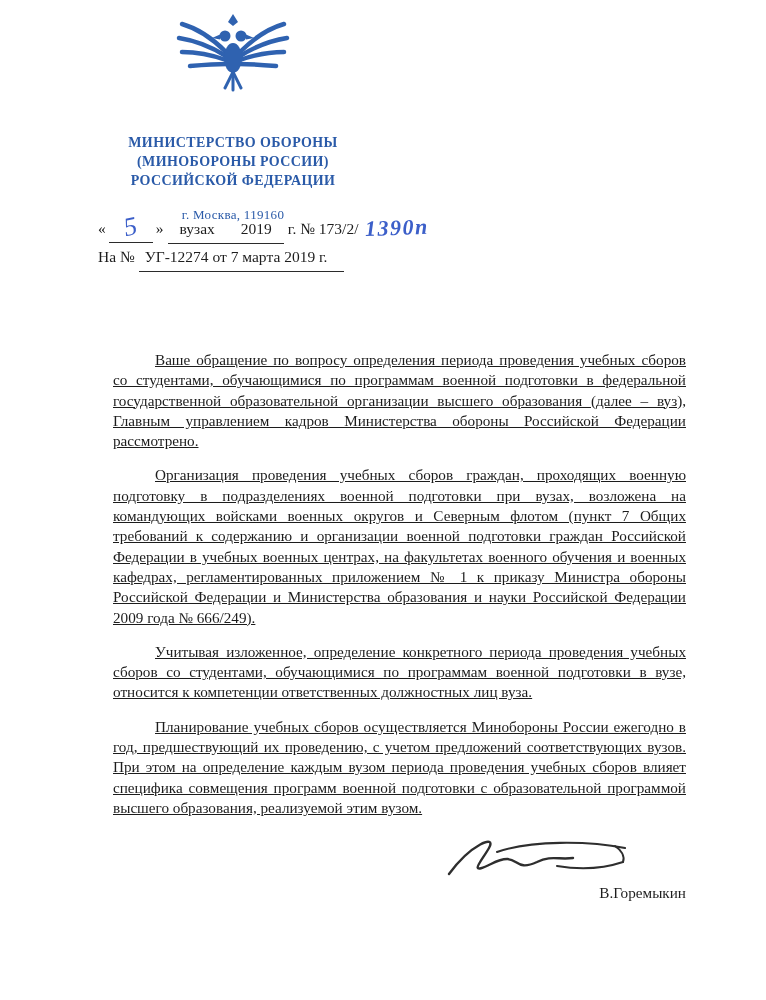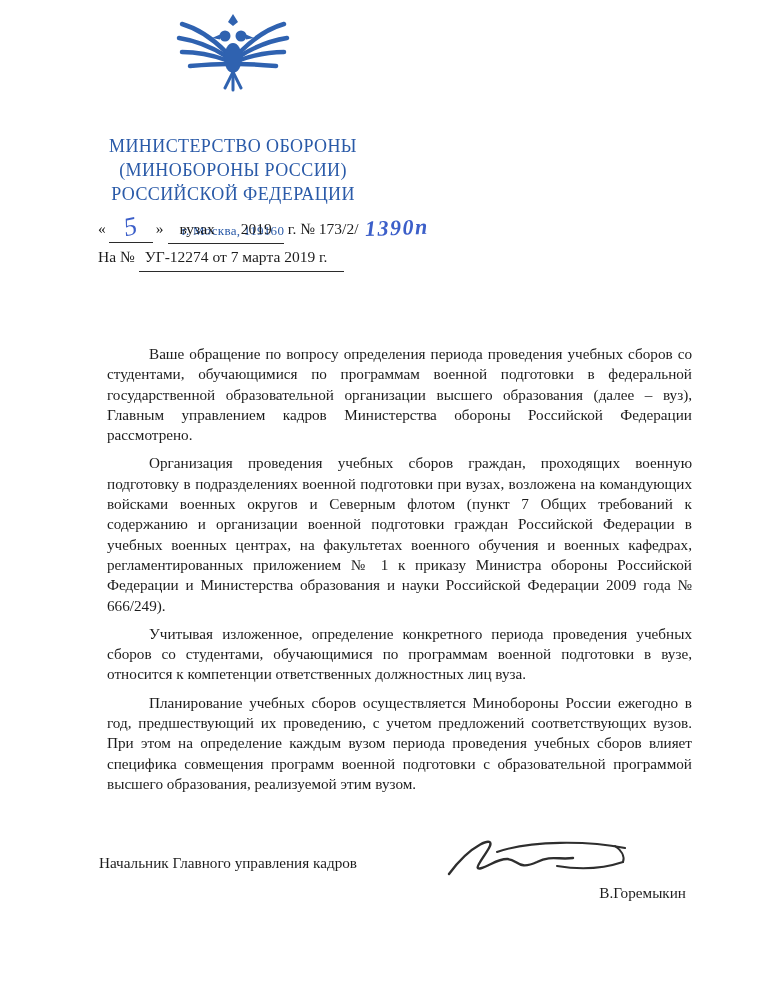--- a/index.html
+++ b/index.html
@@ -23,22 +23,22 @@
     left: 78px;
     width: 310px;
     text-align: center;
   }
   .emblem {
     display: block;
     margin: 0 auto 10px auto;
   }
   .ministry {
     color: #2a5aa8;
-    font-weight: normal;
-    font-size: 18px;
+    font-weight: bold;
+    font-size: 14px;
     line-height: 1.34;
     letter-spacing: 0.4px;
     margin-top: 40px;
   }
   .address {
     color: #2a5aa8;
     font-size: 13px;
     margin-top: 17px;
     letter-spacing: 0.3px;
   }
@@ -103,22 +103,23 @@
     position: absolute;
     left: 99px;
     top: 336px;
     width: 601px;
     font-size: 15.2px;
     line-height: 20.3px;
     text-align: justify;
     color: #1c1c1c;
   }
   .letter-body p {
-    margin: 8px;
+    margin: 14px;
     text-indent: 42px;
+    text-decoration: underline;
   }
   .sig-block {
     position: absolute;
     left: 99px;
     top: 848px;
     width: 601px;
     height: 70px;
     font-size: 15.2px;
   }
   .sig-title {
@@ -186,21 +187,20 @@
   </div>
 
   <div class="letter-body">
     <p>Ваше обращение по вопросу определения периода проведения учебных сборов со студентами, обучающимися по программам военной подготовки в федеральной государственной образовательной организации высшего образования (далее – вуз), Главным управлением кадров Министерства обороны Российской Федерации рассмотрено.</p>
     <p>Организация проведения учебных сборов граждан, проходящих военную подготовку в подразделениях военной подготовки при вузах, возложена на командующих войсками военных округов и Северным флотом (пункт 7 Общих требований к содержанию и организации военной подготовки граждан Российской Федерации в учебных военных центрах, на факультетах военного обучения и военных кафедрах, регламентированных приложением № 1 к приказу Министра обороны Российской Федерации и Министерства образования и науки Российской Федерации 2009 года № 666/249).</p>
     <p>Учитывая изложенное, определение конкретного периода проведения учебных сборов со студентами, обучающимися по программам военной подготовки в вузе, относится к компетенции ответственных должностных лиц вуза.</p>
     <p>Планирование учебных сборов осуществляется Минобороны России ежегодно в год, предшествующий их проведению, с учетом предложений соответствующих вузов. При этом на определение каждым вузом периода проведения учебных сборов влияет специфика совмещения программ военной подготовки с образовательной программой высшего образования, реализуемой этим вузом.</p>
   </div>
 
   <div class="sig-block">
-    <span class="sig-title">Начальник Главного управления кадров</span>
     <svg class="sig-scribble" width="200" height="56" viewBox="0 0 200 56" aria-hidden="true">
       <g fill="none" stroke="#2e2e2e" stroke-linecap="round">
         <path d="M10,42 C32,12 58,2 50,16 C42,30 28,44 52,32 C82,17 72,42 98,30 C112,23 120,28 134,26" stroke-width="2.4"></path>
         <path d="M58,20 C92,8 150,9 186,16" stroke-width="2.1"></path>
         <path d="M118,34 C142,38 166,36 184,30" stroke-width="2.1"></path>
         <path d="M176,14 C182,18 186,24 184,30" stroke-width="2.1"></path>
       </g>
     </svg>
     <span class="sig-name">В.Горемыкин</span>
   </div>

